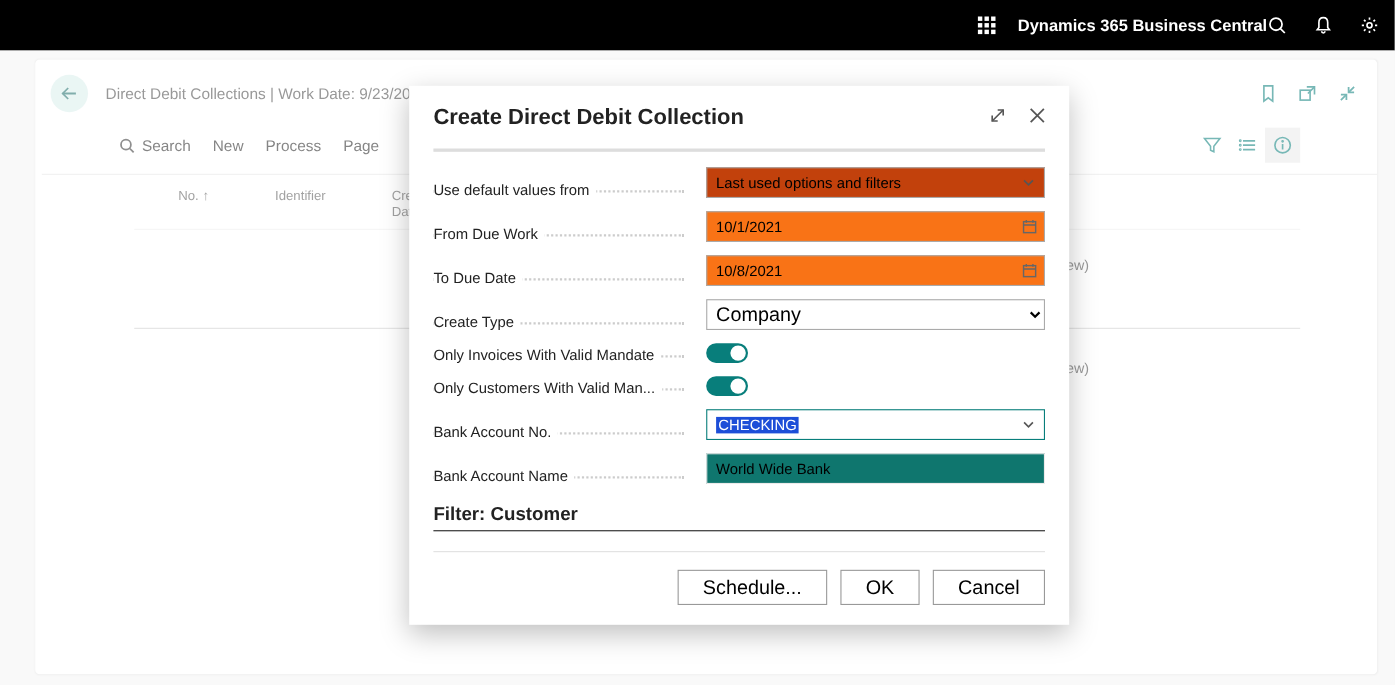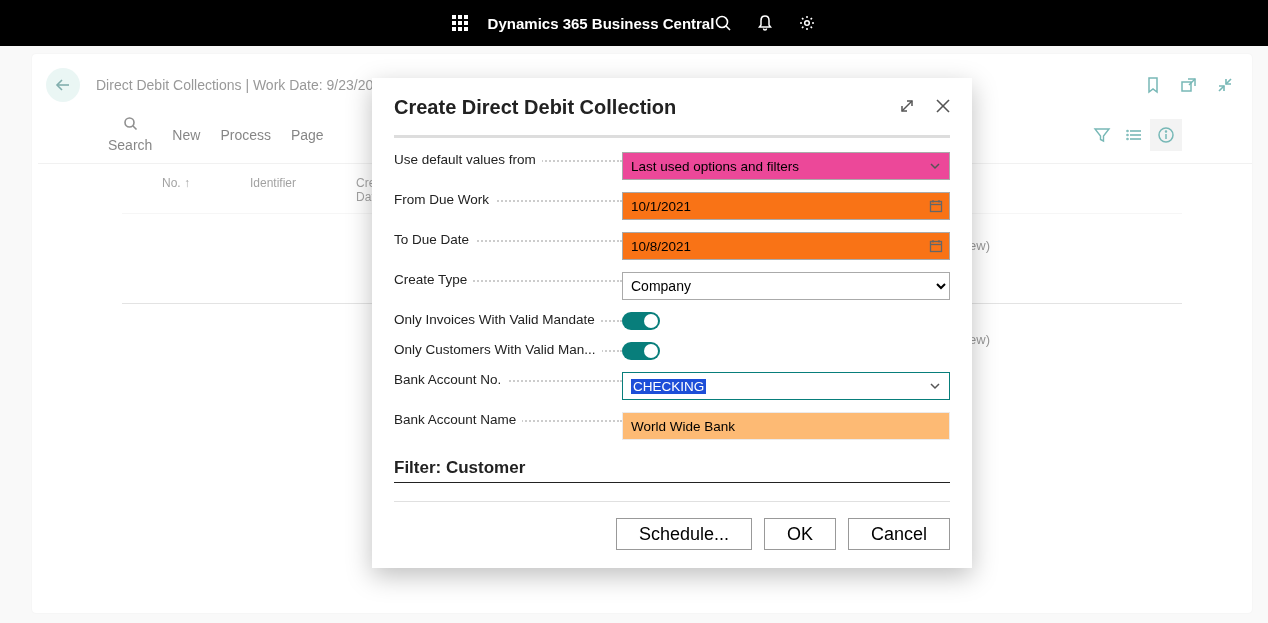--- a/index.html
+++ b/index.html
@@ -1,19 +1,19 @@
 <!DOCTYPE html>
 <html><head>
 <meta charset="utf-8">
 <style>
 * { box-sizing: border-box; margin:0; padding:0; font-family: "Segoe UI", Tahoma, sans-serif; }
 body { width:1268px; height:623px; background:#f5f5f5; overflow:hidden; position:relative; }
 
 
-.topbar { height:46px; background:#000; color:#fff; display:flex; align-items:center; justify-content:center; padding:0 14px; }
+.topbar { height:46px; background:#000; color:#fff; display:flex; align-items:center; justify-content:flex-end; padding:0 14px; }
 .topbar-left { display:flex; align-items:center; gap:20px; }
 .appgrid { width:16px; height:16px; display:grid; grid-template-columns:repeat(3,4px); grid-template-rows:repeat(3,4px); gap:2px;}
 .appgrid span{ background:#fff; width:4px; height:4px; }
 .topbar-title { font-size:15px; font-weight:600; }
 .topbar-right { display:flex; align-items:center; gap:24px; }
 .topbar-right svg { stroke:#fff; }
 
 
 .page { position:absolute; top:46px; left:0; right:0; bottom:0; background:#f5f5f5; }
 .overlay { position:absolute; inset:0; background:rgba(255,255,255,0.45); z-index:5; }
@@ -21,47 +21,47 @@
 .card-head { display:flex; align-items:center; justify-content:space-between; padding:14px 18px 8px 14px; }
 .card-head-left { display:flex; align-items:center; gap:16px;}
 .backbtn { width:34px; height:34px; border-radius:50%; background:#d9eeec; display:flex; align-items:center; justify-content:center;}
 .page-title { font-size:14px; color:#444; }
 .card-head-right { display:flex; align-items:center; gap:18px; color:#087e7b;}
 .card-head-right svg { stroke:#087e7b;}
 .toolbar { display:flex; align-items:center; padding:6px 70px 10px 70px; gap:20px; margin-left:6px; border-bottom:1px solid #e6e6e6; font-size:14px; color:#222;}
 .toolbar-right { margin-left:auto; display:flex; align-items:center; gap:0;}
 .toolbar-right .ico { width:32px; height:32px; display:flex; align-items:center; justify-content:center;}
 .toolbar-right .ico.active { background:#eaeaea;}
-.search-item { display:flex; align-items:center; gap:6px;flex-direction:column;}
+.search-item { display:flex; align-items:center; gap:6px;}
 .cols { margin:12px 70px 0 90px; display:flex; gap:60px; font-size:12px; color:#555; border-bottom:1px solid #eee; padding-bottom:8px;}
 .empty { text-align:center; font-size:13px; color:#444; margin-top:24px; }
 .sectionline { margin:50px 70px 0 90px; border-top:1px solid #ccc;}
 
 
 .modal { position:absolute; z-index:10; left:372px; top:78px; width:600px; background:#fff; box-shadow:0 8px 24px rgba(0,0,0,0.25); }
 .modal-head { display:flex; align-items:center; justify-content:space-between; padding:18px 20px 10px 22px;gap:28px;}
 .modal-title { font-size:20px; font-weight:600; color:#222;}
 .modal-head-icons { display:flex; gap:18px;}
 .modal-head-icons svg { stroke:#555; cursor:pointer;}
 .modal-rule { margin:6px 22px 0 22px; height:3px; background:#ddd;}
 .modal-body { padding:14px 22px 0 22px; }
 
-.frow { display:flex; align-items:flex-start; margin-bottom:12px; position:relative;}
+.frow { display:flex; align-items:flex-end; margin-bottom:12px; position:relative;gap:20px;}
 .flabel { width:228px; font-size:13.5px; color:#222; position:relative; white-space:nowrap; overflow:hidden;}
 .flabel::after{ content:""; position:absolute; left:0; right:0; top:50%; border-bottom:2px dotted #ccc; z-index:-1; }
 .flabel span { background:#fff; padding-right:6px; position:relative; z-index:1;}
 .fcontrol { flex:1; }
-.txtbox, .selbox { width:100%; height:28px; border:1px solid #aaa; font-size:13.5px; padding:0 8px; background:#ec4899; display:flex; align-items:center; justify-content:space-between;}
-.selnative { width:100%; height:28px; border:1px solid #aaa; font-size:14px; padding:0 4px; background:#fff;}
+.txtbox, .selbox { width:100%; height:28px; border:1px solid #aaa; font-size:13.5px; padding:0 8px; background:#c2410c; display:flex; align-items:center; justify-content:space-between;}
+.selnative { width:100%; height:28px; border:1px solid #aaa; font-size:18px; padding:0 4px; background:#fff;}
 .datefield { width:100%; height:28px; border:1px solid #aaa; display:flex; align-items:center; justify-content:space-between; padding:0 6px 0 8px; font-size:13.5px; background:#f97316;}
 .toggle { width:38px; height:18px; border-radius:9px; background:#087e7b; position:relative;}
 .toggle::after { content:""; position:absolute; right:2px; top:2px; width:14px; height:14px; border-radius:50%; background:#fff;}
 .bankbox { width:100%; height:28px; border:1px solid #087e7b; font-size:13.5px; padding:0 8px; background:#fff; display:flex; align-items:center; justify-content:space-between;}
 .bankval { background:#1d4ed8; color:#fff; padding:0 2px;}
-.readonly { width:100%; height:28px; background:#fdba74; font-size:13.5px; padding:0 8px; display:flex; align-items:center; border:1px solid #eceaea;}
+.readonly { width:100%; height:28px; background:#0f766e; font-size:13.5px; padding:0 8px; display:flex; align-items:center; border:1px solid #eceaea;}
 .section-h { font-size:17px; font-weight:600; margin:18px 0 6px 0; padding-bottom:4px; border-bottom:1px solid #222; color:#222;}
 .cutline { height:1px; background:#e0e0e0; margin-top:18px; }
 
 .modal-footer{ display:flex; justify-content:flex-end; gap:12px; padding:16px 22px 18px 22px;}
 .btn { height:32px; border:1px solid #999; background:#fff; font-size:18px; padding:0 22px; cursor:pointer;}
 .icon{ display:inline-flex;}
 </style>
 </head>
 <body>
 

